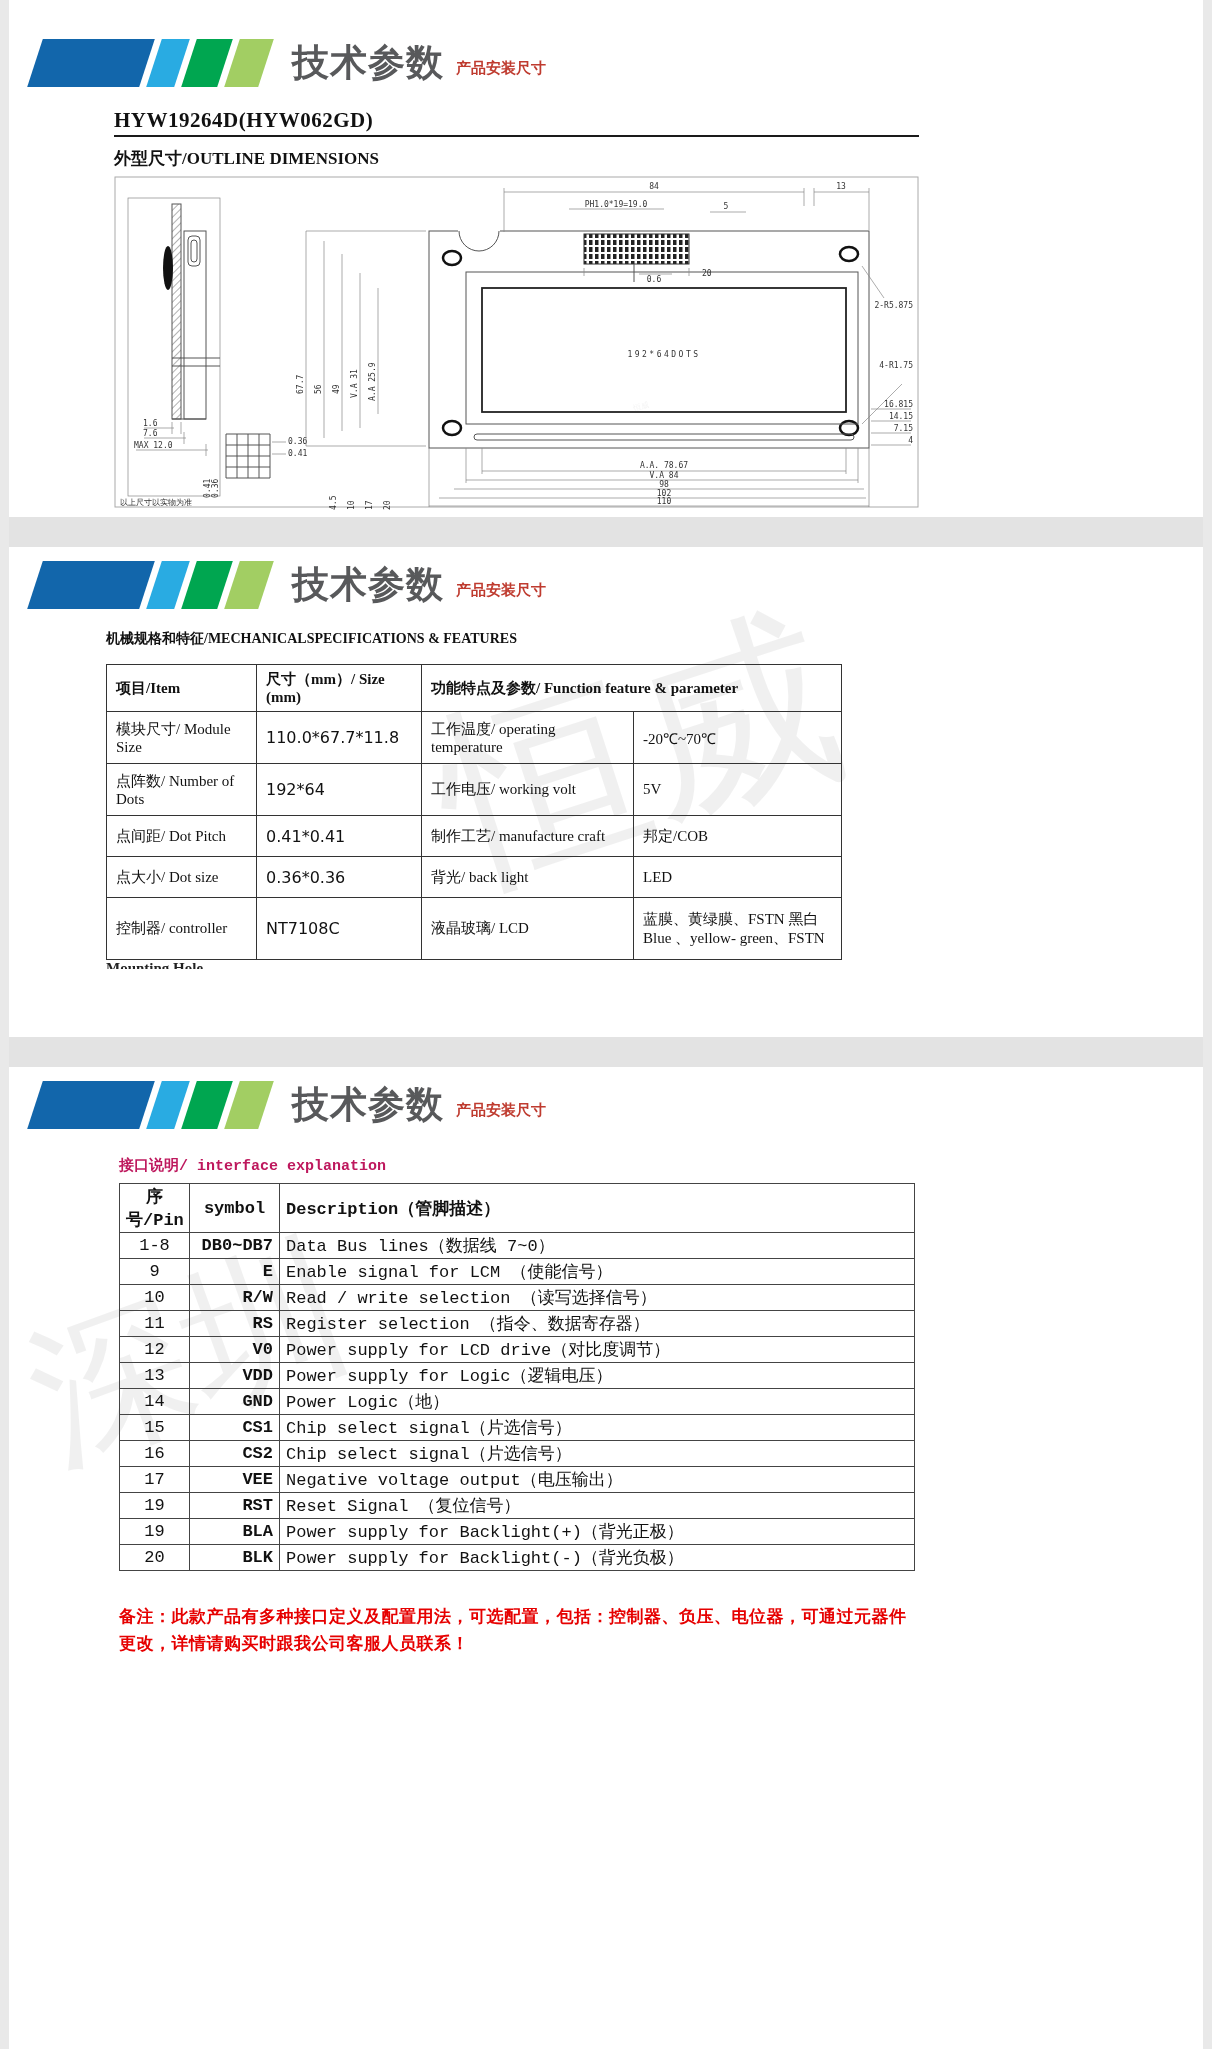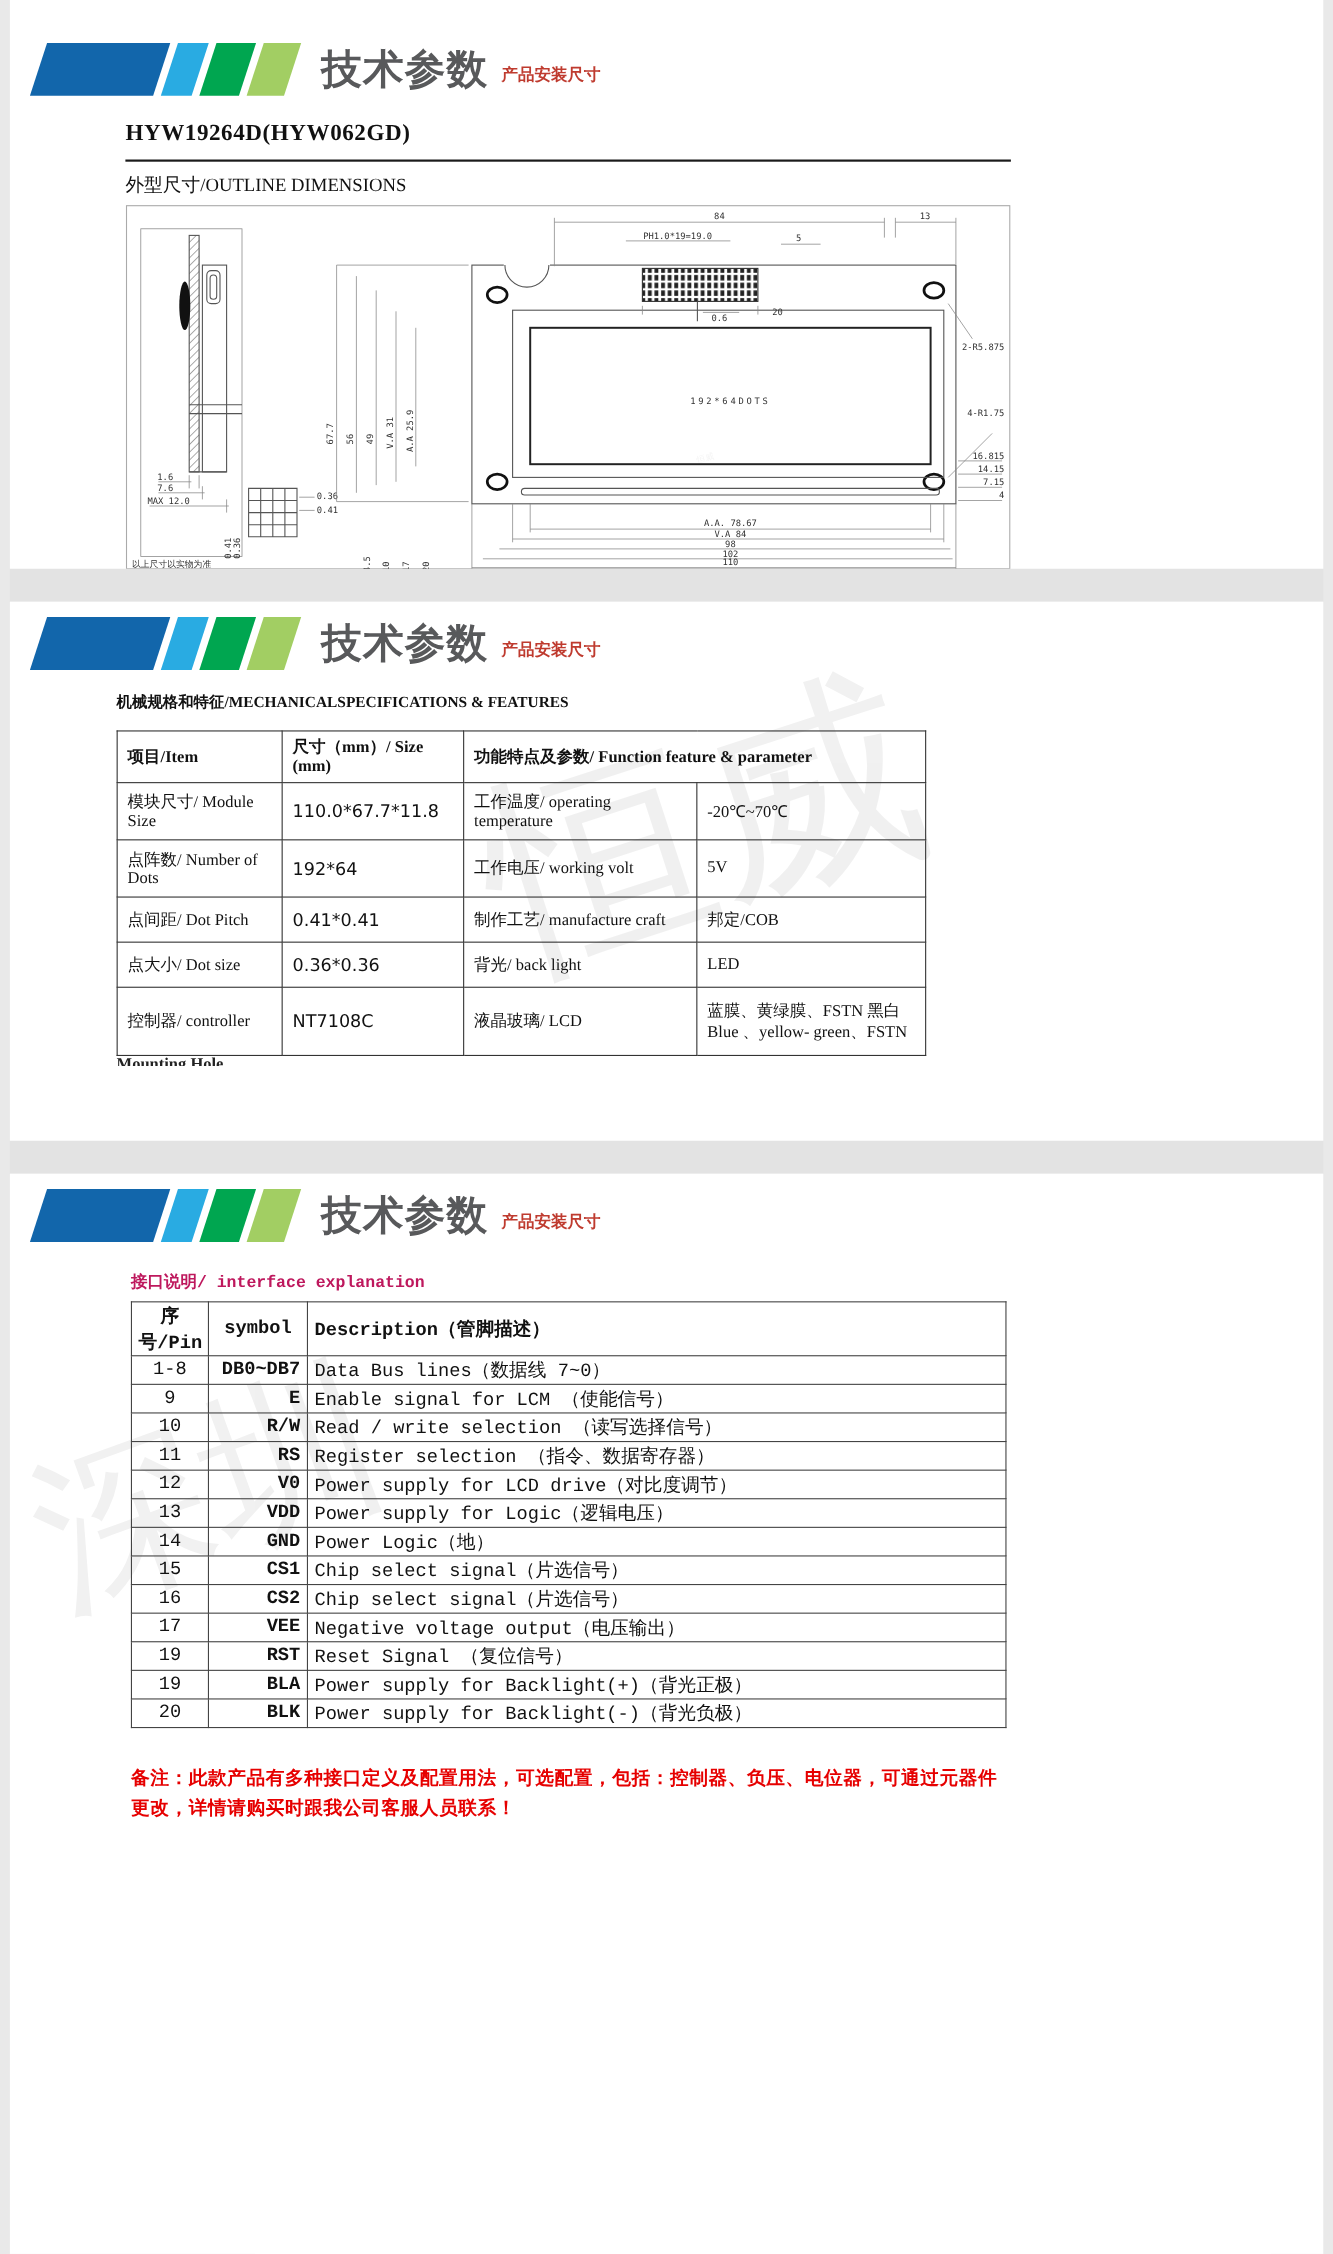--- a/index.html
+++ b/index.html
@@ -22,23 +22,23 @@
   .banner.inner{margin-top:13px;}
   .stripes{display:flex;gap:7px;height:48px;transform:skewX(-18deg);margin-left:16px;flex:none;}
   .stripe{height:48px;}
   .banner-title{font-size:37px;font-weight:bold;color:#58595b;margin-left:26px;letter-spacing:1px;white-space:nowrap;}
   .banner-subtitle{font-size:15px;font-weight:bold;margin-left:12px;margin-top:10px;white-space:nowrap;}
 
   
   .model-heading{
     margin:20px 0 0 105px;width:805px;
     font-family:"Liberation Serif",serif;font-weight:bold;font-size:21px;color:#111;
-    border-bottom:2px solid #1a1a1a;padding-bottom:12px;letter-spacing:.5px;
+    border-bottom:2px solid #1a1a1a;padding-bottom:2px;letter-spacing:.5px;
   }
-  .outline-title{margin:10px 0 6px 105px;font-family:"Liberation Serif",serif;font-weight:normal;font-size:17px;color:#111;}
+  .outline-title{margin:10px 0 6px 105px;font-family:"Liberation Serif",serif;font-weight:bold;font-size:17px;color:#111;}
   svg.drawing{margin-left:105px;display:block;}
   svg.drawing text{fill:#333;font-family:"DejaVu Sans Mono",monospace;font-size:8px;}
   .ln{stroke:#555;stroke-width:1;fill:none;}
   .ln2{stroke:#222;stroke-width:1.8;fill:none;}
   .dim{stroke:#888;stroke-width:.7;fill:none;}
 
   
   .mech-title{margin:20px 0 0 97px;font-family:"Liberation Serif",serif;font-weight:bold;font-size:14px;color:#111;}
   table.mech{margin:16px 0 0 97px;border-collapse:collapse;width:735px;font-family:"Liberation Serif",serif;color:#111;table-layout:fixed;position:relative;z-index:2;}
   table.mech th,table.mech td{border:1.6px solid #333;padding:5px 9px;font-size:15px;text-align:left;vertical-align:middle;font-weight:normal;background:transparent;}

